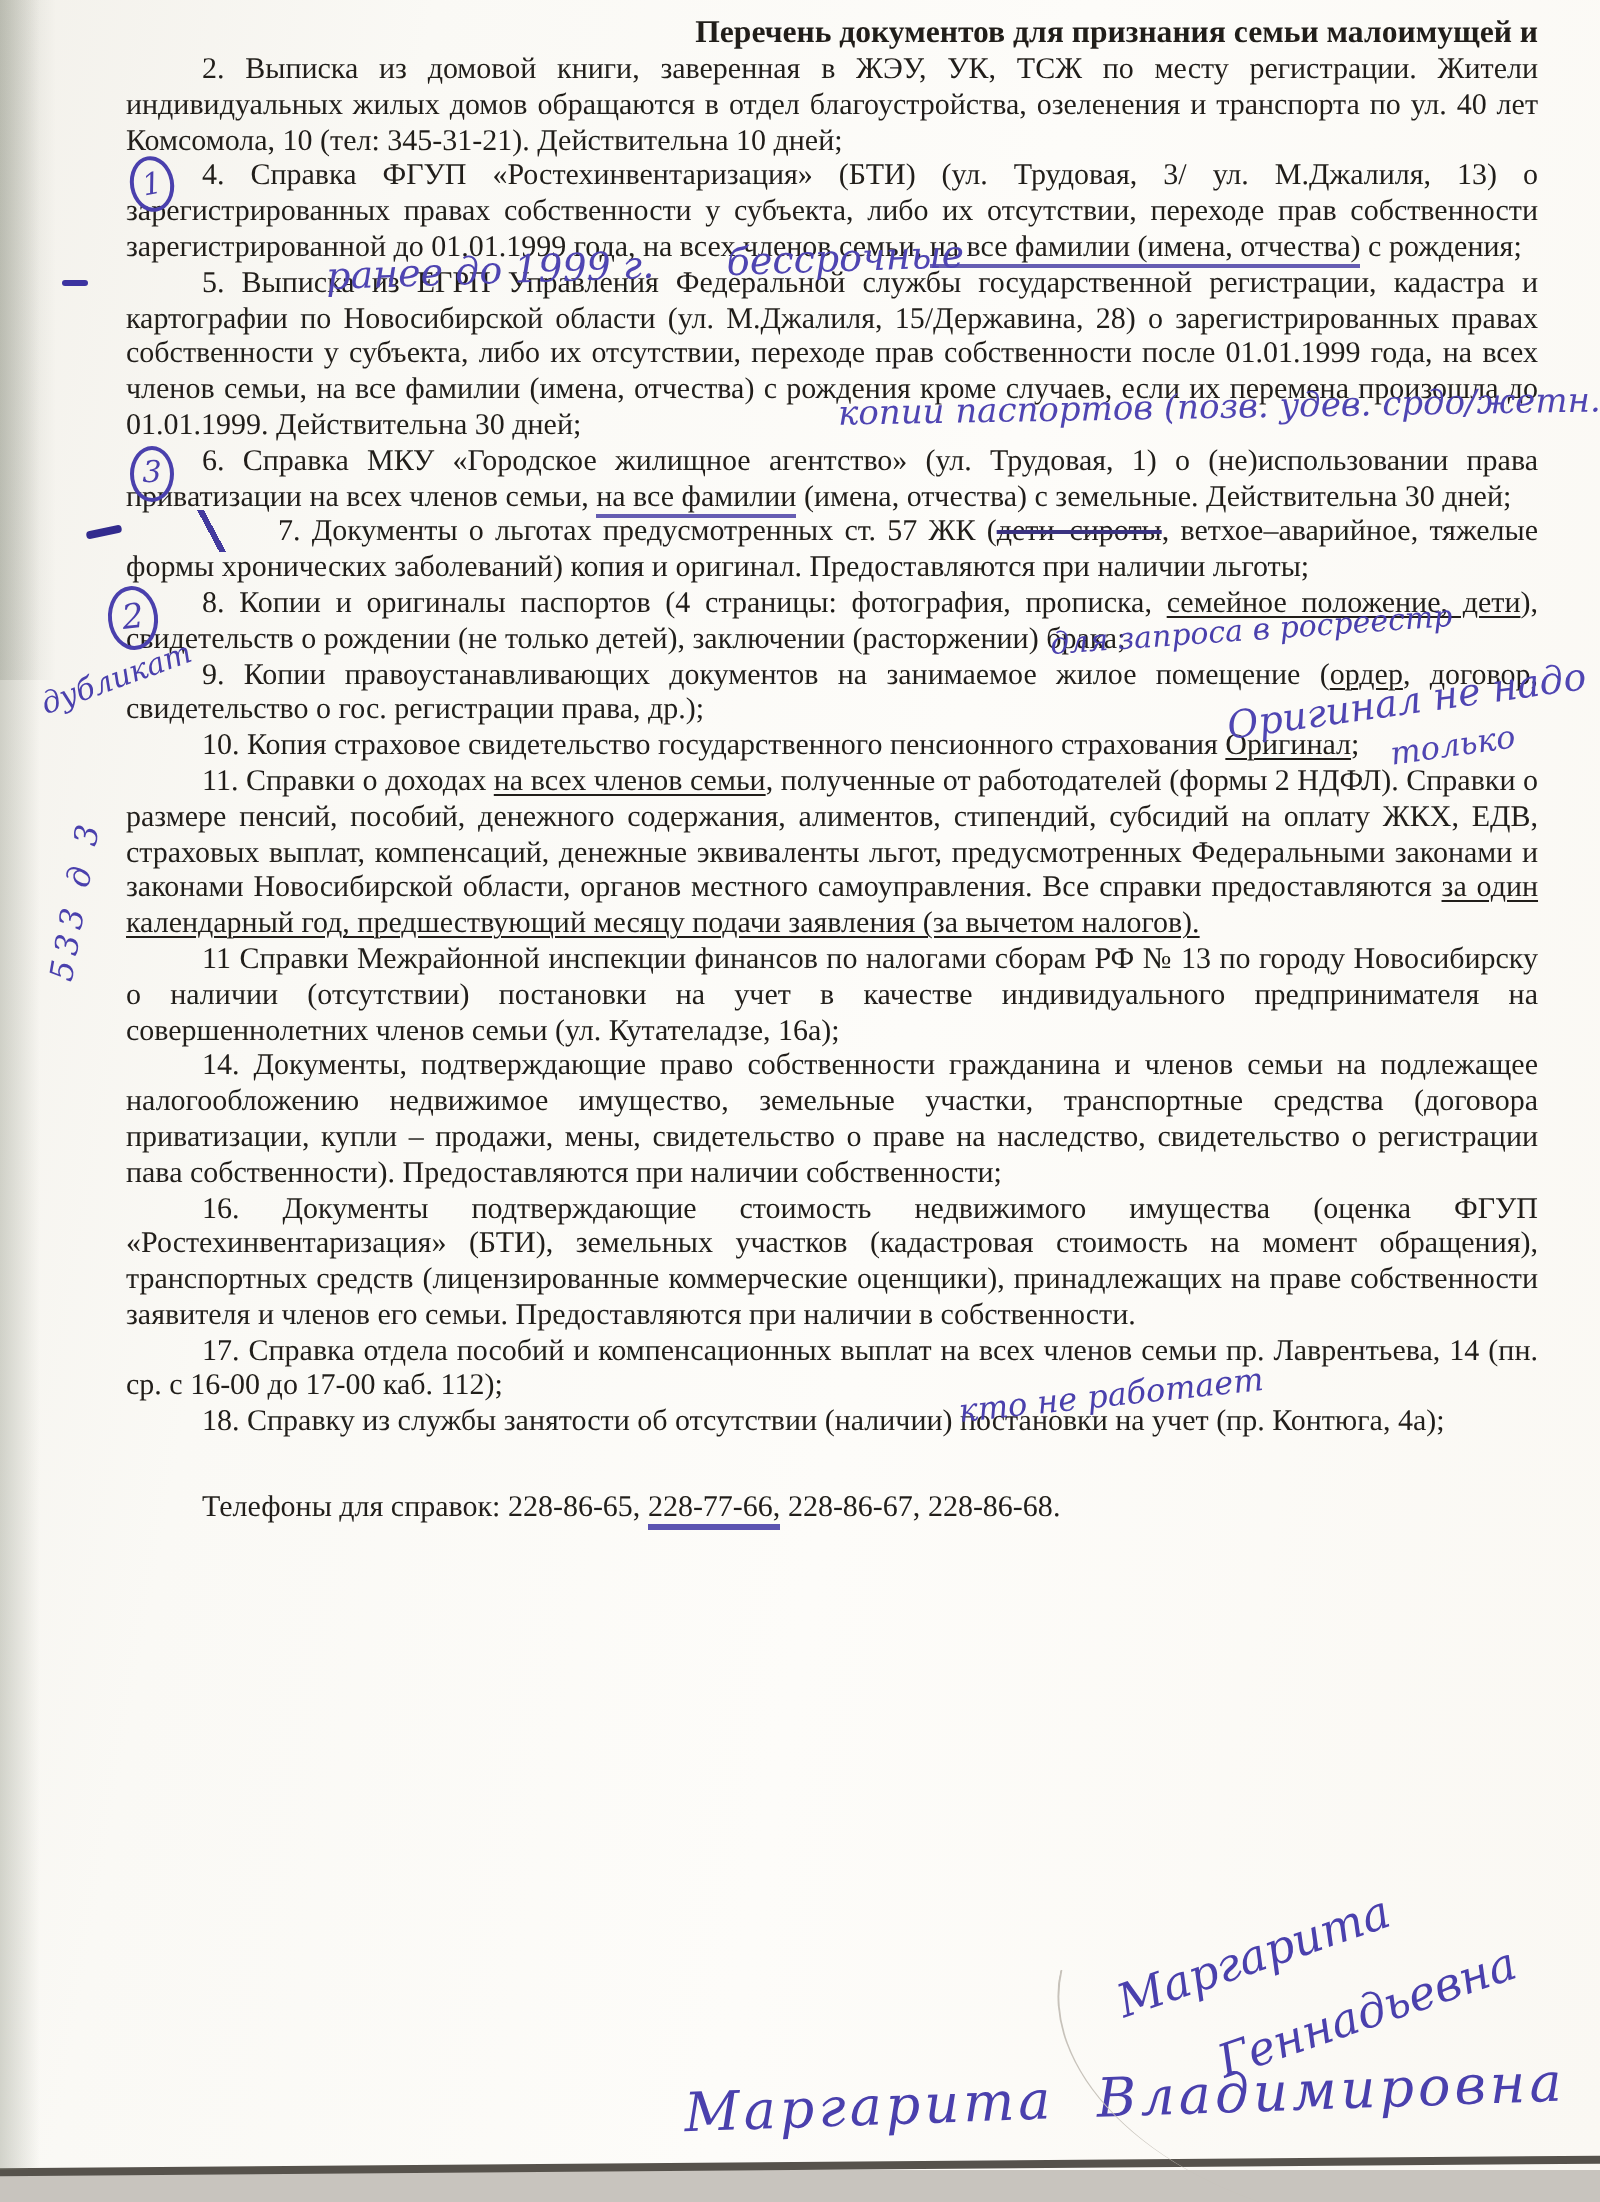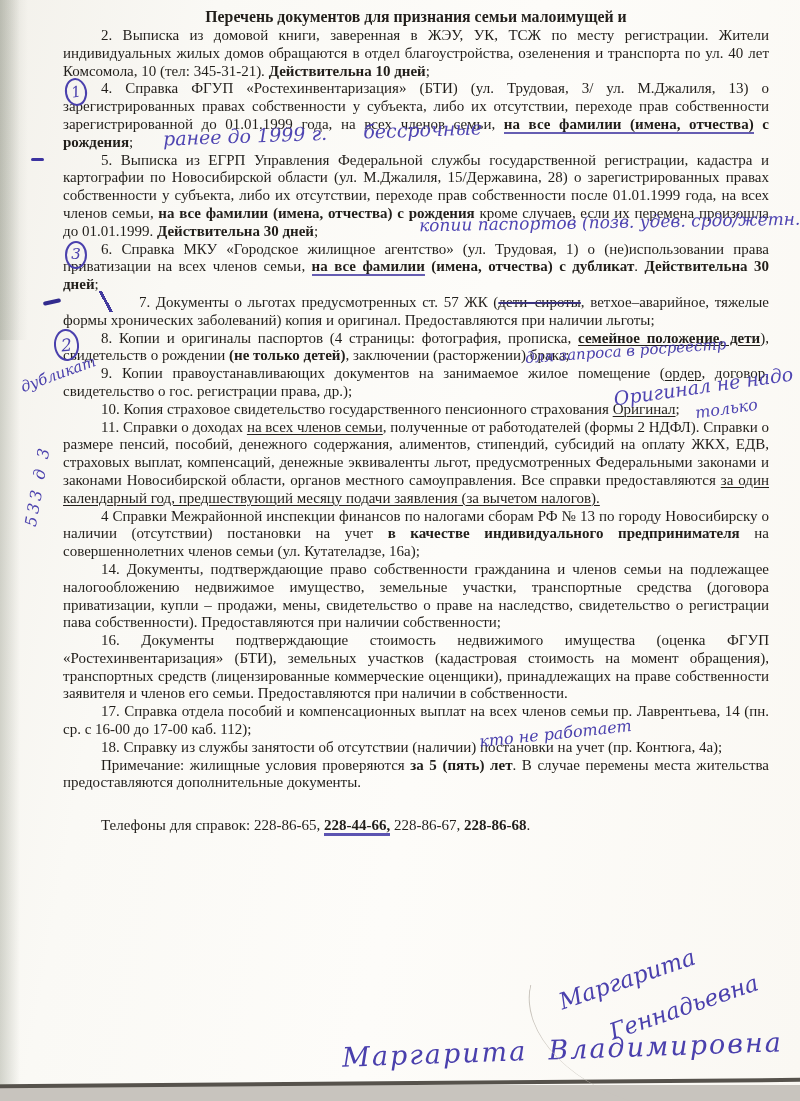--- a/index.html
+++ b/index.html
@@ -27,25 +27,25 @@
   .content{
     position:absolute;left:0;top:0;width:800px;box-sizing:border-box;
     padding:7px 31px 0 63px;z-index:3;
   }
   p.para{
     margin:0;position:relative;
     font-size:15px;line-height:17.8px;color:#211e1a;
     text-align:justify;text-indent:38px;
   }
   p.title{
-    text-align:center;text-indent:0;font-weight:700;
+    text-align:right;text-indent:0;font-weight:700;
     font-size:15.8px;line-height:20px;
   }
   p.phones{margin-top:25px;}
-  .b{font-weight:700;}
+  .b{font-weight:400;}
   .u{text-decoration:underline;text-decoration-thickness:1.4px;text-underline-offset:2px;}
   .pu{border-bottom:2px solid rgba(64,54,160,.8);}
   .pu2{border-bottom:3px solid rgba(64,54,164,.85);}
   .st{text-decoration:line-through;text-decoration-thickness:2px;text-decoration-color:#3a3280;}
   .sl{position:relative;display:inline-block;}
   .sl::after{
     content:"";position:absolute;left:-4px;top:-3px;width:17px;height:21px;
     background:linear-gradient(62deg,transparent 45%,#433a9e 45%,#433a9e 57%,transparent 57%);
   }
   .xx{position:relative;display:inline-block;}
@@ -74,33 +74,32 @@
 </style>
 </head>
 <body>
 
 <div class="paper">
   <div class="content">
       <p class="para title"><span>Перечень документов для признания семьи малоимущей и</span></p>
       <p class="para "><span>2. Выписка из домовой книги, заверенная в ЖЭУ, УК, ТСЖ по месту регистрации. Жители индивидуальных жилых домов обращаются в отдел благоустройства, озеленения и транспорта по ул. 40 лет Комсомола, 10 (тел: 345-31-21). </span><span class="b">Действительна 10 дней</span><span>;</span></p>
       <p class="para "><span>4. Справка ФГУП «Ростехинвентаризация» (БТИ) (ул. Трудовая, 3/ ул. М.Джалиля, 13) о зарегистрированных правах собственности у субъекта, либо их отсутствии, переходе прав собственности зарегистрированной до 01.01.1999 года, на всех членов семьи, </span><span class="b pu">на все фамилии (имена, отчества)</span><span class="b"> с рождения</span><span>;</span><span class="ann circ" style="left: 2px; top: -2px; transform: rotate(-10deg);">1</span><span class="ann " style="left: 100px; top: 44px; font-size: 19px; transform: rotate(-2deg); color: rgb(79, 69, 178);">ранее до 1999 г.      бессрочные</span></p>
       <p class="para "><span>5. Выписка из ЕГРП Управления Федеральной службы государственной регистрации, кадастра и картографии по Новосибирской области (ул. М.Джалиля, 15/Державина, 28) о зарегистрированных правах собственности у субъекта, либо их отсутствии, переходе прав собственности после 01.01.1999 года, на всех членов семьи, </span><span class="b">на все фамилии (имена, отчества) с рождения</span><span> кроме случаев, если их перемена произошла до 01.01.1999. </span><span class="b">Действительна 30 дней</span><span>;</span><span class="ann mark" style="left: -32px; top: 6px; width: 13px; height: 3px;"></span><span class="ann " style="left: 356px; top: 62px; font-size: 17px; transform: rotate(-1deg); color: rgb(79, 69, 178);">копии паспортов (позв. удев. срдо/жетн.</span></p>
-      <p class="para "><span>6. Справка МКУ «Городское жилищное агентство» (ул. Трудовая, 1) о (не)использовании права приватизации на всех членов семьи, </span><span class="b pu">на все фамилии</span><span class="b"> (имена, отчества) с дубликат</span><span>. </span><span class="b">Действительна 30 дней</span><span>;</span><span class="ann circ" style="left: 2px; top: 0px;">3</span></p>
+      <p class="para "><span>6. Справка МКУ «Городское жилищное агентство» (ул. Трудовая, 1) о (не)использовании права приватизации на всех членов семьи, </span><span class="b pu">на все фамилии</span><span class="b"> (имена, отчества) с земельные</span><span>. </span><span class="b">Действительна 30 дней</span><span>;</span><span class="ann circ" style="left: 2px; top: 0px;">3</span></p>
       <p class="para "><span class="sl">7.</span><span> Документы о льготах предусмотренных ст. 57 ЖК (</span><span class="st">дети–сироты</span><span>, ветхое–аварийное, тяжелые формы хронических заболеваний) копия и оригинал. Предоставляются при наличии льготы;</span><span class="ann mark" style="left: -20px; top: 6px; width: 18px; height: 4px; transform: rotate(-12deg); background: rgb(50, 43, 142);"></span></p>
       <p class="para "><span>8. Копии и оригиналы паспортов (4 страницы: фотография, прописка, </span><span class="b u">семейное положение, дети</span><span>), свидетельств о рождении </span><span class="b">(не только детей)</span><span>, заключении (расторжении) брака;</span><span class="ann circ" style="left: -9px; top: -1px; width: 21px; height: 28px; font-size: 17px; transform: rotate(-6deg);">2</span><span class="ann " style="left: 462px; top: 14px; font-size: 15px; transform: rotate(-4deg);">для запроса в росреестр</span></p>
       <p class="para "><span>9. Копии правоустанавливающих документов на занимаемое жилое помещение (</span><span class="u">ордер</span><span>, договор, свидетельство о гос. регистрации права, др.);</span><span class="ann " style="left: -44px; top: 2px; font-size: 15px; transform: rotate(-20deg);">дубликат</span><span class="ann " style="left: 550px; top: 12px; font-size: 19px; transform: rotate(-8deg); color: rgb(79, 69, 178);">Оригинал не надо</span></p>
       <p class="para "><span>10. Копия страховое свидетельство государственного пенсионного страхования </span><span class="u">Оригинал</span><span>;</span><span class="ann " style="left: 632px; top: 0px; font-size: 16px; transform: rotate(-8deg); color: rgb(79, 69, 178);">только</span></p>
       <p class="para "><span>11. Справки о доходах </span><span class="u">на всех членов семьи</span><span>, полученные от работодателей (формы 2 НДФЛ). Справки о размере пенсий, пособий, денежного содержания, алиментов, стипендий, субсидий на оплату ЖКХ, ЕДВ, страховых выплат, компенсаций, денежные эквиваленты льгот, предусмотренных Федеральными законами и законами Новосибирской области, органов местного самоуправления. Все справки предоставляются </span><span class="u">за один календарный год, предшествующий месяцу подачи заявления (за вычетом налогов).</span><span class="ann " style="left: -40px; top: 106px; font-size: 16px; letter-spacing: 3px; transform: rotate(-80deg); transform-origin: 0px 0px;">533 д 3</span></p>
-      <p class="para "><span>4 Справки Межрайонной инспекции финансов по налогами сборам РФ № 13 по городу Новосибирску о наличии (отсутствии) постановки на учет </span><span class="b">в качестве индивидуального предпринимателя</span><span> на совершеннолетних членов семьи (ул. Кутателадзе, 16а);</span></p>
+      <p class="para "><span>11 Справки Межрайонной инспекции финансов по налогами сборам РФ № 13 по городу Новосибирску о наличии (отсутствии) постановки на учет </span><span class="b">в качестве индивидуального предпринимателя</span><span> на совершеннолетних членов семьи (ул. Кутателадзе, 16а);</span></p>
       <p class="para "><span>14. Документы, подтверждающие право собственности гражданина и членов семьи на подлежащее налогообложению недвижимое имущество, земельные участки, транспортные средства (договора приватизации, купли – продажи, мены, свидетельство о праве на наследство, свидетельство о регистрации пава собственности). Предоставляются при наличии собственности;</span></p>
       <p class="para "><span>16. Документы подтверждающие стоимость недвижимого имущества (оценка ФГУП «Ростехинвентаризация» (БТИ), земельных участков (кадастровая стоимость на момент обращения), транспортных средств (лицензированные коммерческие оценщики), принадлежащих на праве собственности заявителя и членов его семьи. Предоставляются при наличии в собственности.</span></p>
       <p class="para "><span>17. Справка отдела пособий и компенсационных выплат на всех членов семьи пр. Лаврентьева, 14 (пн. ср. с 16-00 до 17-00 каб. 112);</span></p>
       <p class="para "><span>18. Справку из службы занятости об отсутствии (наличии) постановки на учет (пр. Контюга, 4а);</span><span class="ann " style="left: 416px; top: -13px; font-size: 16px; transform: rotate(-6deg);">кто не работает</span></p>
-      <p class="para "><span>Примечание: жилищные условия проверяются </span><span class="b">за 5 (пять) лет</span><span>. В случае перемены места жительства предоставляются дополнительные документы.</span></p>
-      <p class="para phones"><span>Телефоны для справок: 228-86-65, </span><span class="b pu2">228-44-66,</span><span> 228-86-67, </span><span class="b">228-86-68</span><span>.</span></p>
+      <p class="para phones"><span>Телефоны для справок: 228-86-65, </span><span class="b pu2">228-77-66,</span><span> 228-86-67, </span><span class="b">228-86-68</span><span>.</span></p>
     </div>
 <span class="ann " style="left: 556px; top: 968px; font-size: 23px; transform: rotate(-19deg);">Маргарита</span>
     <span class="ann " style="left: 606px; top: 996px; font-size: 23px; transform: rotate(-19deg);">Геннадьевна</span>
     <span class="ann " style="left: 342px; top: 1034px; font-size: 27px; transform: rotate(-2deg); letter-spacing: 2px;">Маргарита  Владимировна  Зуева</span>
     <span class="ann crease" style="left: 518px; top: 1000px; width: 145px; height: 92px; color: transparent;"></span>
   </div>
 <div class="paper-edge"></div>
 <div class="left-shade"></div>
 <div class="tl-shade"></div>
 

